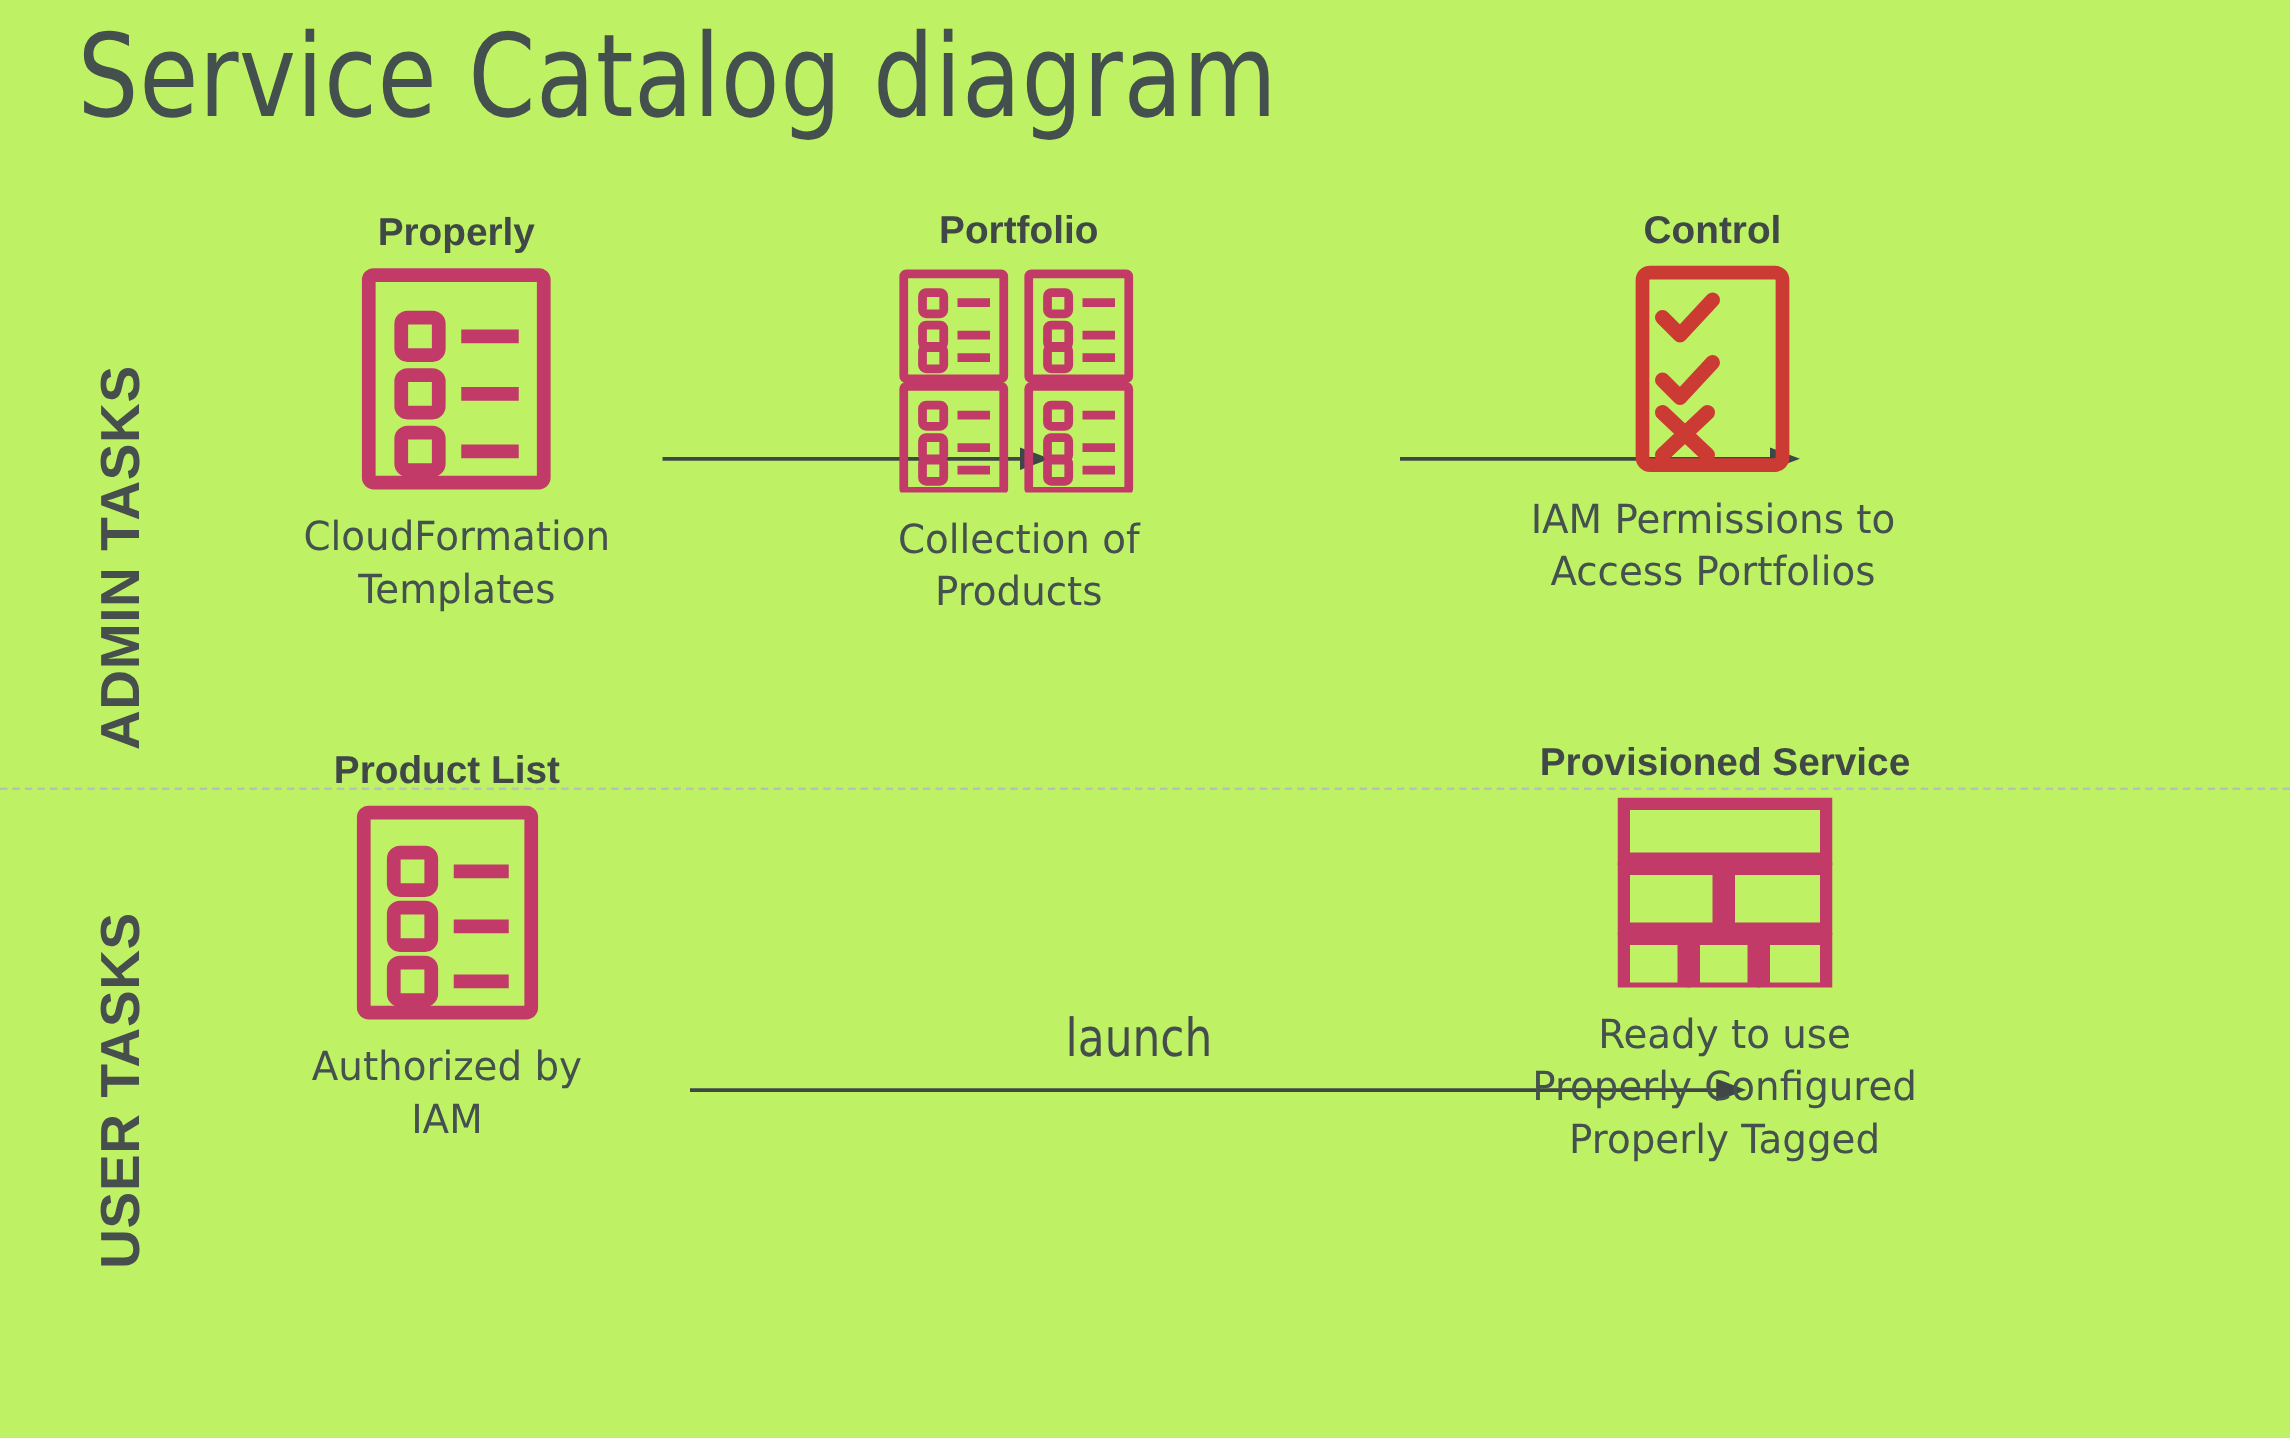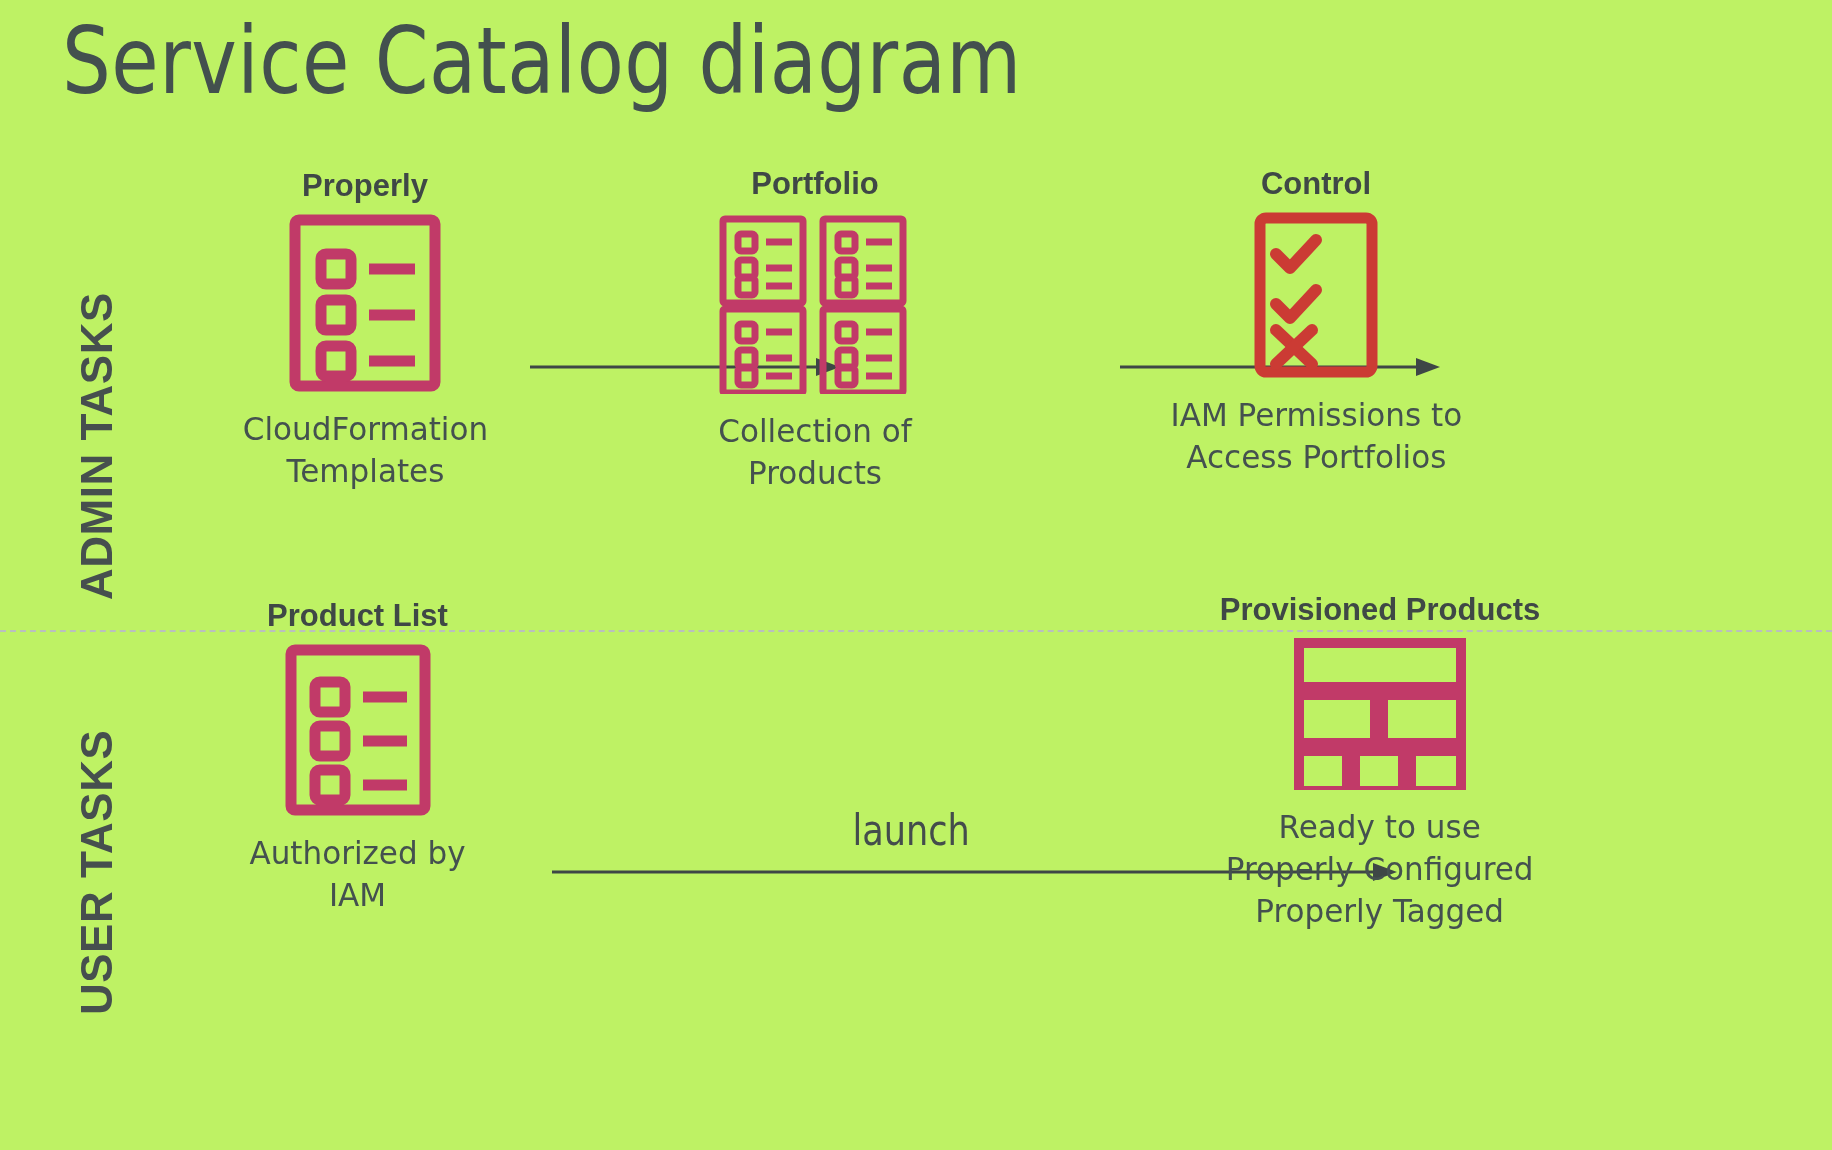--- a/index.html
+++ b/index.html
@@ -113,21 +113,21 @@
     font-size: 42px;
     color: #444d4c;
     white-space: nowrap;
     transform: scaleX(0.93);
     transform-origin: center;
   }
 
   
   #node-product      { left: 220px; top: 168px; width: 290px; }
   #node-portfolio    { left: 650px; top: 166px; width: 330px; }
-  #node-control      { left: 1136px; top: 166px; width: 360px; }
+  #node-control      { left: 1190px; top: 166px; width: 360px; }
   #node-product-list { left: 215px; top: 598px; width: 285px; }
   #node-provisioned  { left: 1190px; top: 592px; width: 380px; }
 
   #node-control .node-caption,
   #node-provisioned .node-caption { white-space: pre-line; }
 
   #arrow-product-portfolio { left: 530px; top: 355px; width: 310px; }
   #arrow-portfolio-control { left: 1120px; top: 355px; width: 320px; }
   #arrow-launch            { left: 552px; top: 860px; width: 845px; }
   #label-launch            { left: 848px; top: 806px; }
@@ -259,21 +259,21 @@
 
   <div class="arrow-label" id="label-launch">launch</div>
   <div class="arrow" id="arrow-launch">
     <svg width="845" height="24" viewBox="0 0 845 24">
       <line x1="0" y1="12" x2="823" y2="12" stroke="#3e4746" stroke-width="3"></line>
       <polygon points="821,3 845,12 821,21" fill="#3e4746"></polygon>
     </svg>
   </div>
 
   <div class="node" id="node-provisioned">
-    <div class="node-title">Provisioned Products</div>
+    <div class="node-title">Provisioned Service</div>
     <div class="icon-wrap">
       <svg width="172" height="152" viewBox="0 0 172 152" aria-hidden="true">
 
         <rect x="5" y="5" width="162" height="44" fill="none" stroke="#C13A68" stroke-width="10"></rect>
 
         <rect x="5" y="57" width="76" height="48" fill="none" stroke="#C13A68" stroke-width="10"></rect>
         <rect x="89" y="57" width="78" height="48" fill="none" stroke="#C13A68" stroke-width="10"></rect>
 
         <rect x="5" y="113" width="48" height="40" fill="none" stroke="#C13A68" stroke-width="10"></rect>
         <rect x="61" y="113" width="48" height="40" fill="none" stroke="#C13A68" stroke-width="10"></rect>

